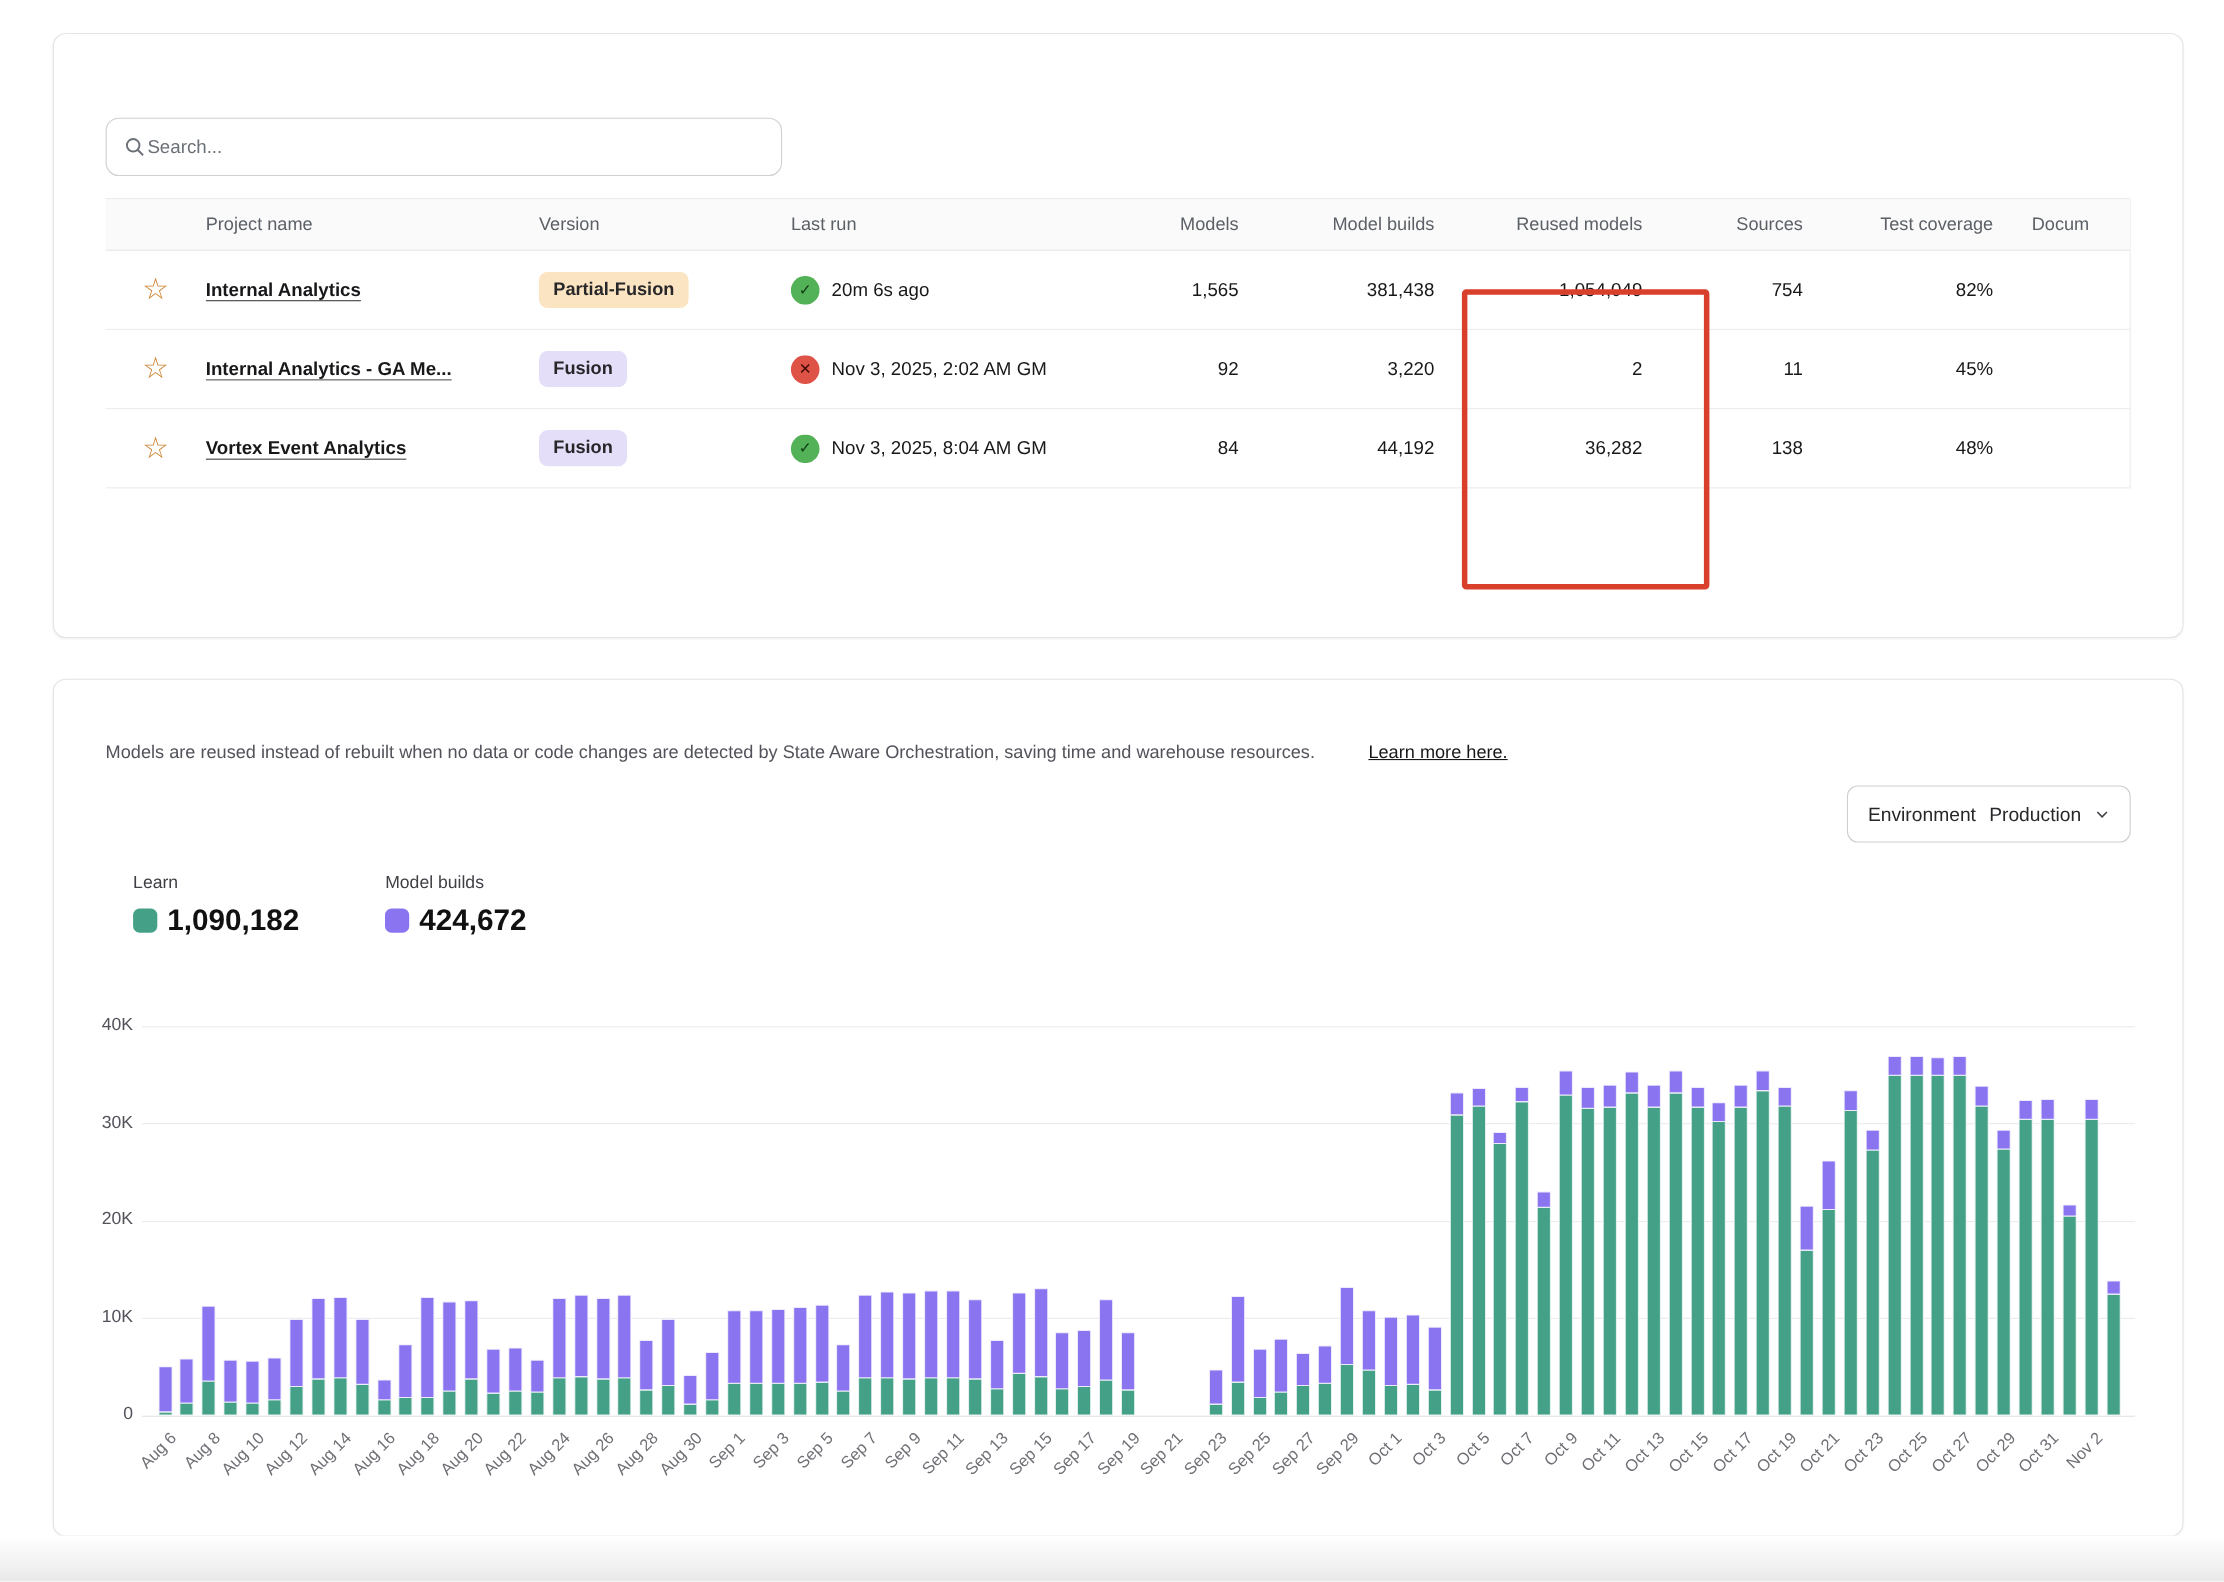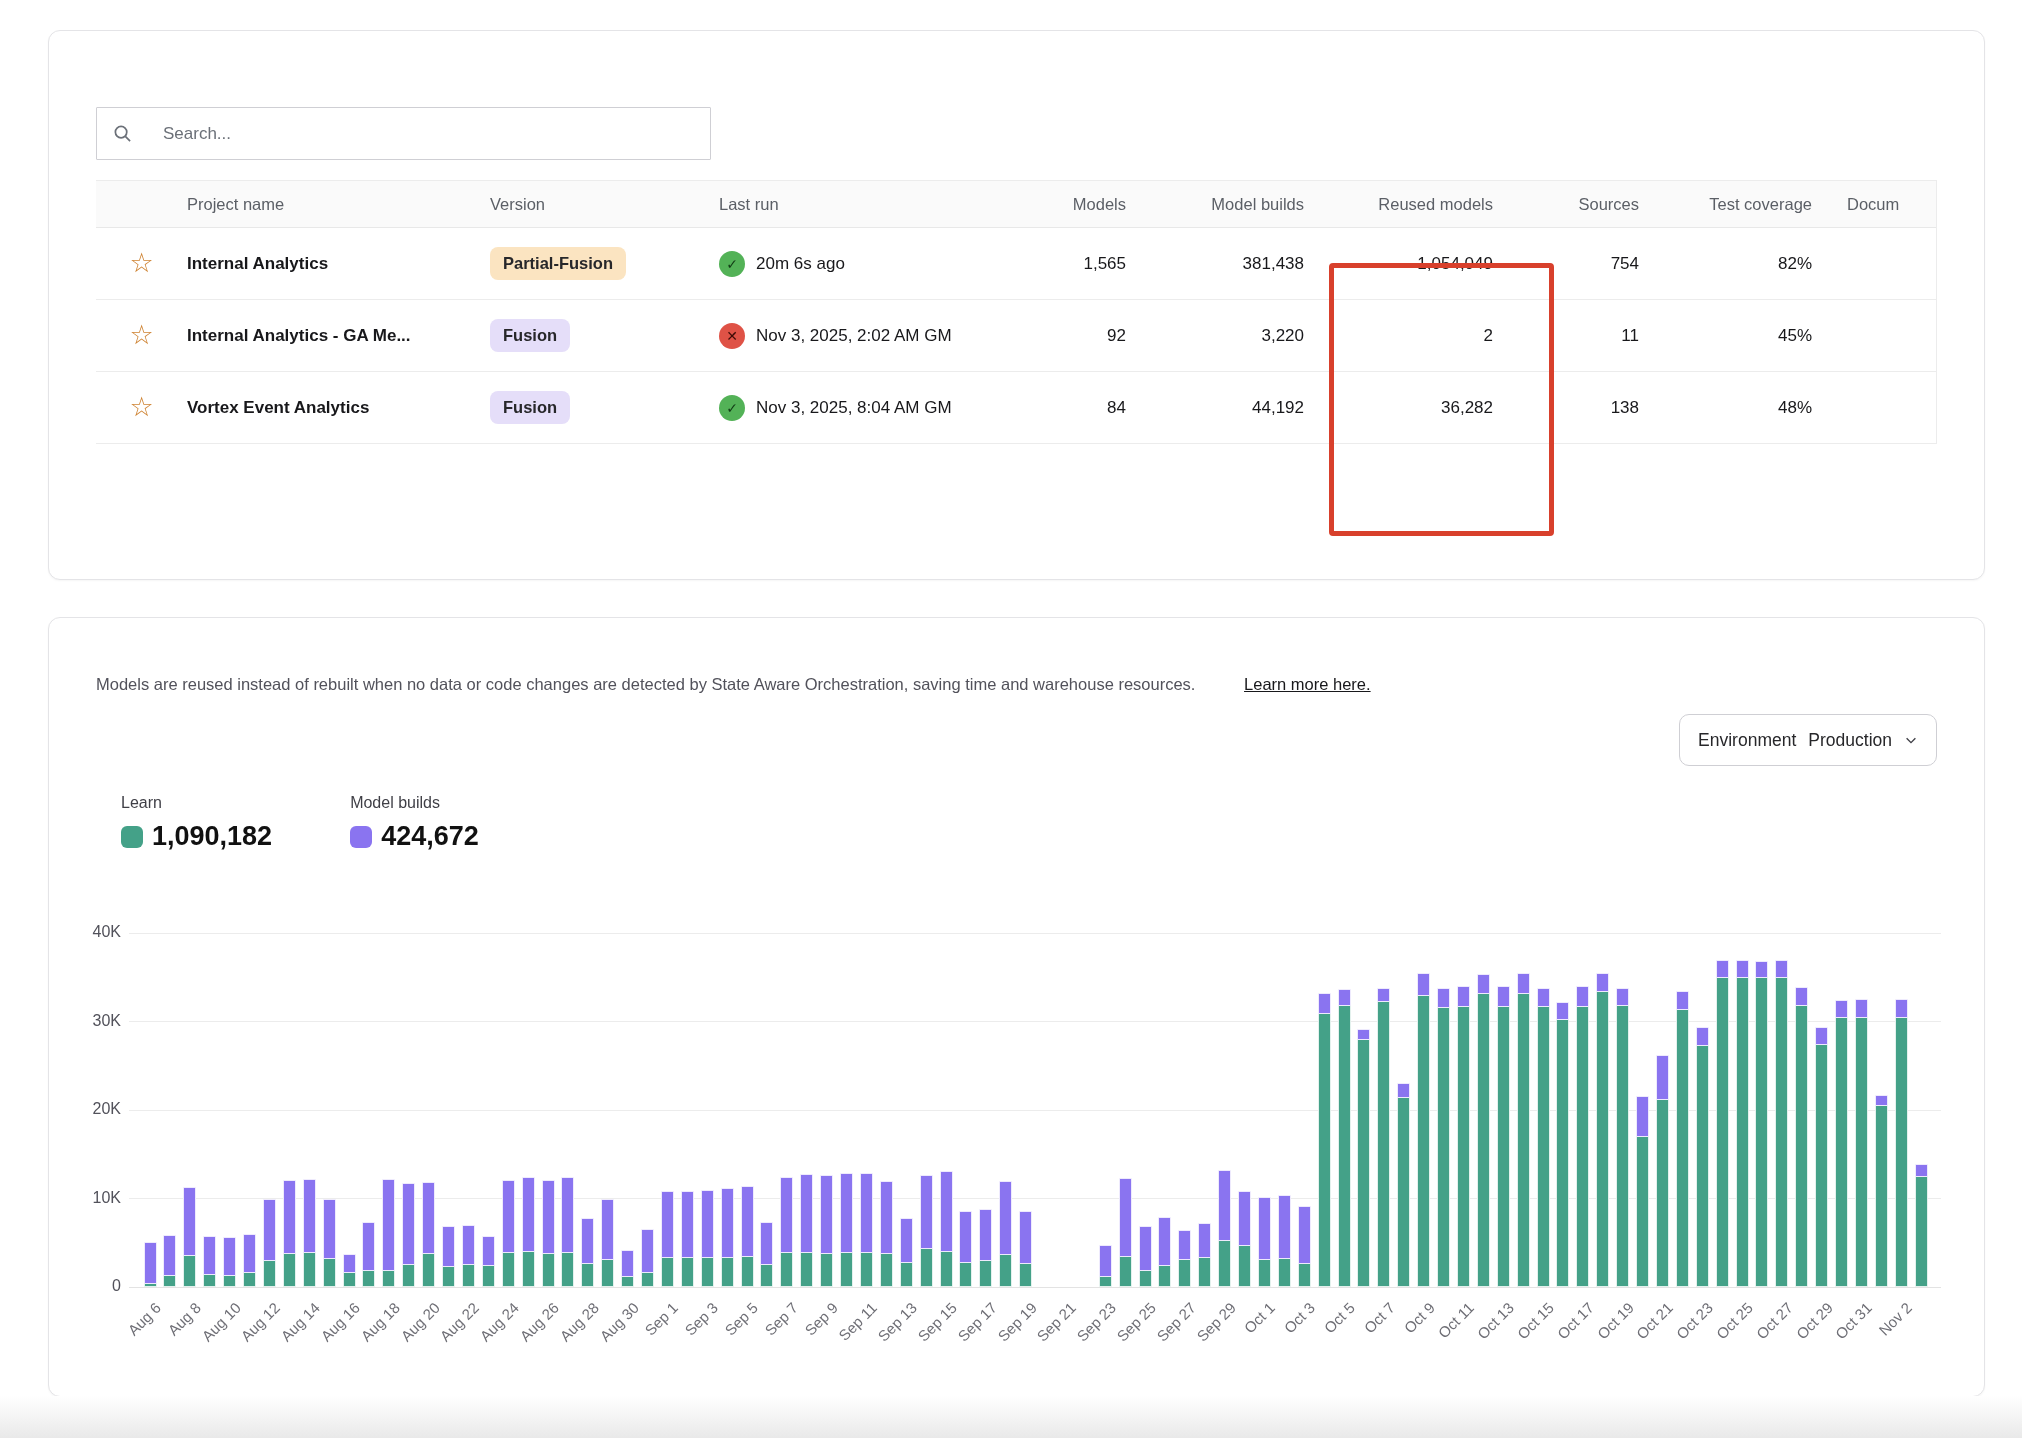--- a/index.html
+++ b/index.html
@@ -8,40 +8,40 @@
   .page-bottom-fade{position:absolute;left:0;bottom:0;width:100%;height:42px;
     background:linear-gradient(#ffffff,#e9e9e9);}
   .card{position:absolute;left:48px;width:1937px;background:#fff;border:1px solid #e4e4e7;
     border-radius:12px;box-shadow:0 1px 2px rgba(0,0,0,.04);box-sizing:border-box;}
   .card1{top:30px;height:550px;padding:42px 47px 0;}
   .card2{top:617px;height:780px;padding:42px 47px 0;}
   .card-title{font-size:25px;font-weight:700;margin:0;letter-spacing:.1px;}
   .card-sub{font-size:16.5px;color:#52525b;margin:15px 0 0;max-width:1500px;}
   .card-sub a{color:#18181b;font-weight:500;}
   
-  .search-box{margin-top:34px;width:615px;height:53px;border:1px solid #cfcfd4;border-radius:1px;
-    display:flex;align-items:center;gap:29px;padding:0 16px;box-sizing:border-box;background:#fff;}
+  .search-box{margin-top:34px;width:615px;height:53px;border:1px solid #cfcfd4;border-radius:12px;
+    display:flex;align-items:center;gap:0;padding:0 16px;box-sizing:border-box;background:#fff;}
   .search-box input{border:none;outline:none;font-size:17px;color:#18181b;flex:1;
     font-family:"Liberation Sans","DejaVu Sans",sans-serif;background:transparent;}
   .search-box input::placeholder{color:#6b7078;}
   
   .ptable{margin-top:20px;border-right:1px solid #ececec;}
   .trow{display:grid;grid-template-columns:91px 303px 229px 292px 125px 180px 228px 117px 160px 131px;
     align-items:center;}
   .thead{height:46px;background:#fafafa;border-top:1px solid #ececec;border-bottom:1px solid #e8e8e8;
     color:#5b5f66;font-size:16.5px;font-weight:500;}
   .tbody-row{height:71px;border-bottom:1px solid #ececec;font-size:17px;}
   .cell{overflow:hidden;white-space:nowrap;}
   .num{text-align:right;}
   .pad-models{padding-right:10px;}.pad-builds{padding-right:12px;}.pad-reused{padding-right:51px;}
   .pad-sources{padding-right:22px;}.pad-test{padding-right:9px;}
   .pad-docum{padding-left:26px;}
   .star-cell{display:flex;justify-content:center;}
   .star{font-size:27px;color:var(--star-orange);line-height:1;cursor:pointer;}
-  .proj-link{font-weight:600;color:#18181b;text-underline-offset:4px;
+  .proj-link{font-weight:600;color:#18181b;text-decoration:underline;text-underline-offset:4px;
     text-decoration-thickness:1px;cursor:pointer;text-align:right;}
   .badge{display:inline-block;padding:7px 13px;border-radius:8px;font-size:16.5px;font-weight:600;color:#27272a;}
   .badge--orange{background:var(--badge-orange);}
   .badge--purple{background:var(--badge-purple);}
   .lastrun{display:flex;align-items:center;gap:11px;}
   .status-dot{width:26px;height:26px;border-radius:50%;flex:0 0 auto;display:flex;align-items:center;
     justify-content:center;font-size:14px;font-weight:700;}
   .status-dot.success{background:var(--success-green);color:#123d16;}
   .status-dot.error{background:var(--error-red);color:#3e0b06;}
   .annotation-box{position:absolute;left:1280px;top:232px;width:215px;height:263px;

